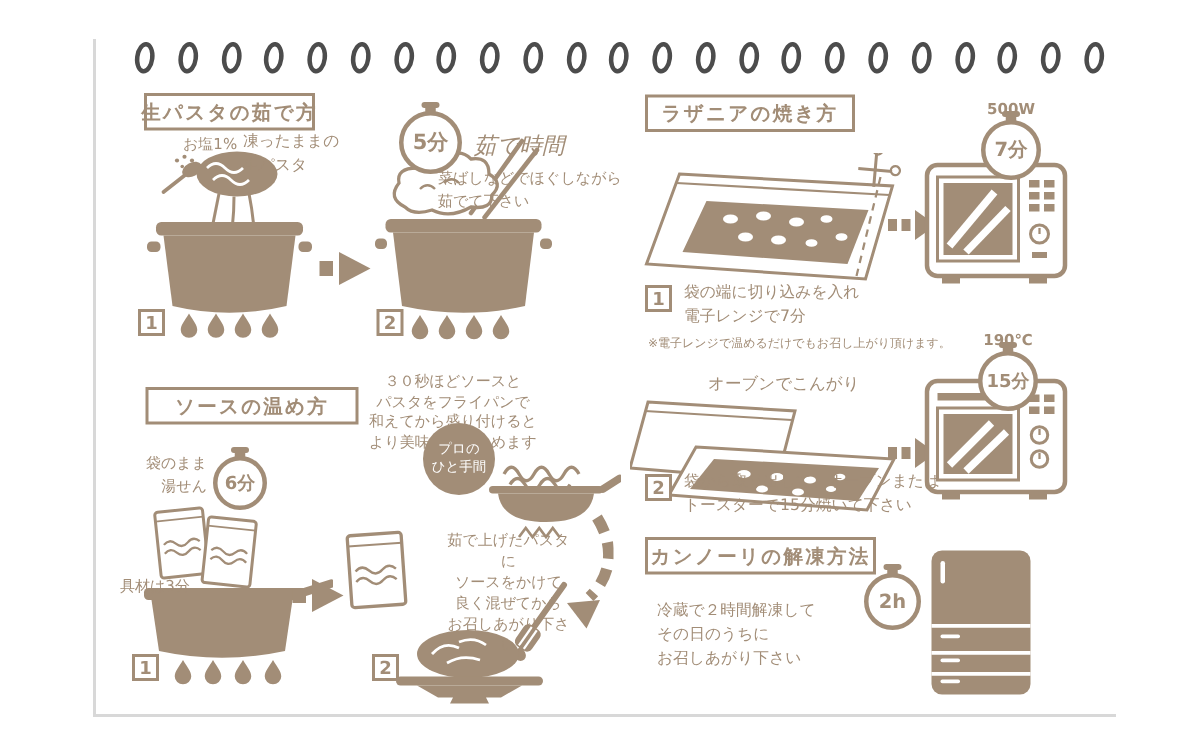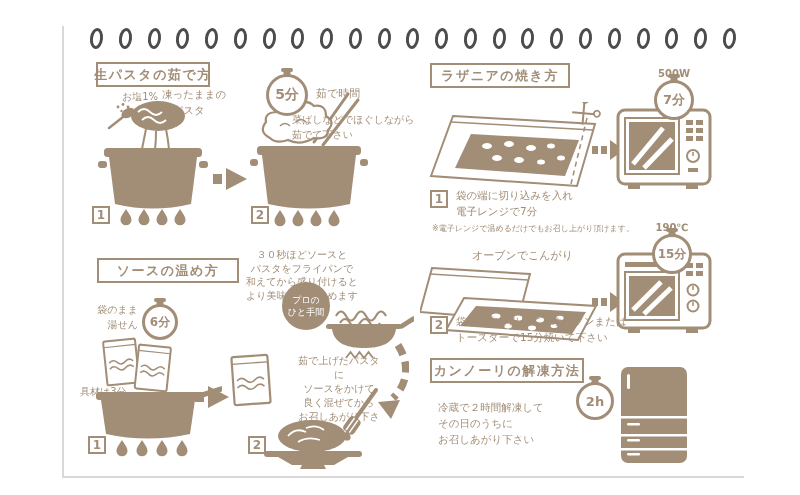--- a/index.html
+++ b/index.html
@@ -74,21 +74,21 @@
         <circle cx="12" cy="5" r="1.4" fill="#a28d77"></circle>
           <circle cx="17" cy="2.5" r="1.4" fill="#a28d77"></circle>
         <circle cx="22" cy="5" r="1.4" fill="#a28d77"></circle>
           <circle cx="15.5" cy="9" r="1.2" fill="#a28d77"></circle>
       </svg>
 
       <div class="note" style="left:98px;top:61px;width:92px;font-size:10.5px;">凍ったままの
 生パスタ</div>
 
       <div class="timer" style="left:202px;top:48px;width:42px;height:42px;font-size:14px;">5分</div>
-      <div class="note" style="left:252px;top:60px;font-size:11px;">茹で時間</div>
+      <div class="note" style="left:252px;top:60px;font-size:15px;font-style:italic;">茹で時間</div>
 
       <div class="note" style="left:228px;top:86px;font-size:10px;">菜ばしなどでほぐしながら
 茹でて下さい</div>
 
       <svg class="ill" style="left:34px;top:66px;" width="110" height="136" viewBox="0 0 110 136">
         <ellipse cx="60" cy="24" rx="27" ry="15" fill="#a28d77"></ellipse>
         <path d="M40 20 q6 -6 12 0 t12 0" stroke="#fff" stroke-width="1.8" fill="none"></path>
         <path d="M44 28 q6 -6 12 0 t12 0" stroke="#fff" stroke-width="1.8" fill="none"></path>
         <path d="M48 37 q-2 10 -4 20" stroke="#a28d77" stroke-width="2" fill="none"></path>
         <path d="M58 39 q0 10 -1 19" stroke="#a28d77" stroke-width="2" fill="none"></path>

